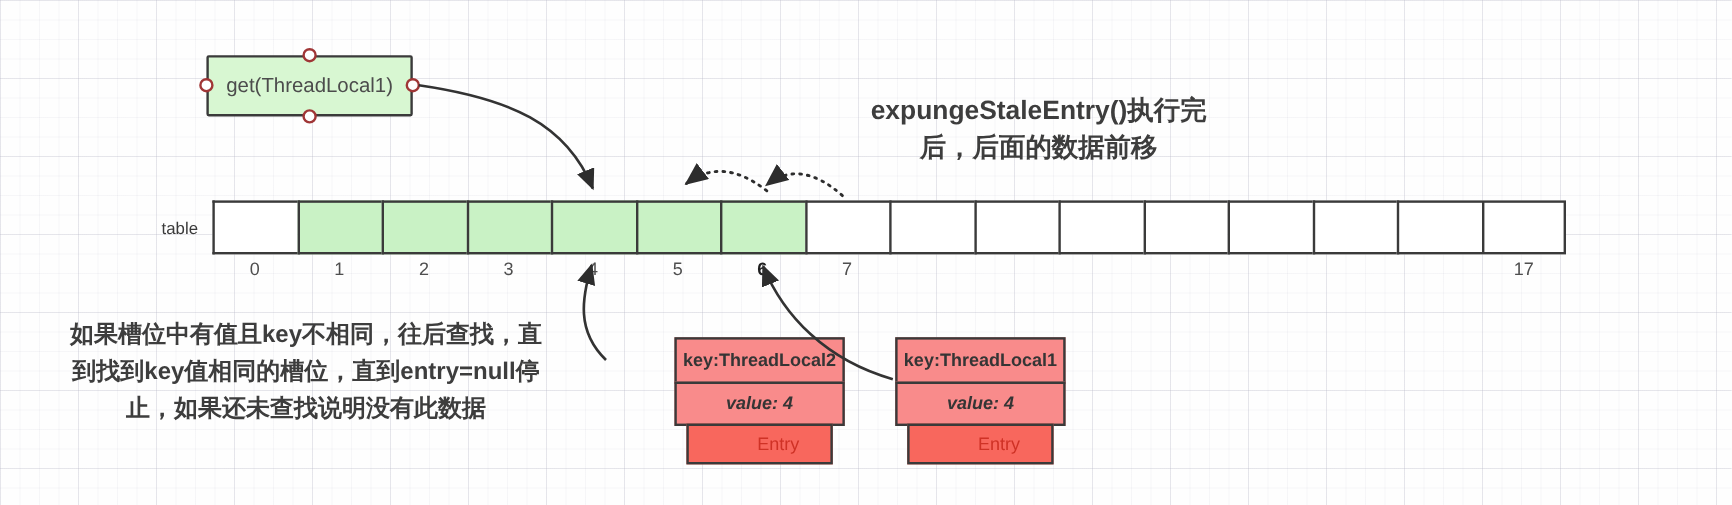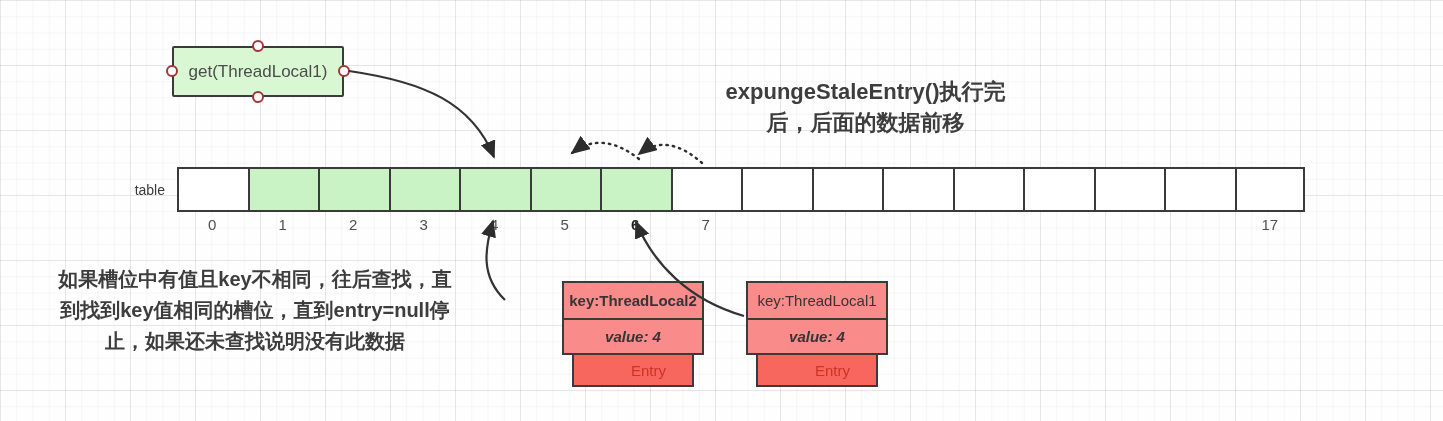--- a/index.html
+++ b/index.html
@@ -158,21 +158,21 @@
       <div class="cell-label">17</div>
     </div>
 
   <div class="entry-stack e0">
     <div class="entry-row key" style="font-weight: bold;">key:ThreadLocal2</div>
     <div class="entry-row value">value: 4</div>
     <div class="entry-foot">Entry</div>
   </div>
 
   <div class="entry-stack e1">
-    <div class="entry-row key" style="font-weight: normal;">key:ThreadLocal1</div>
+    <div class="entry-row key" style="font-weight: bold;">key:ThreadLocal1</div>
     <div class="entry-row value">value: 4</div>
     <div class="entry-foot">Entry</div>
   </div>
 
   <svg class="overlay" width="1443" height="421" viewBox="0 0 1443 421">
     <defs>
       <marker id="ah" markerWidth="9" markerHeight="8" refX="7.2" refY="3.5" orient="auto">
         <path d="M0,0 L8,3.5 L0,7 Z" fill="#2d2d2d"></path>
       </marker>
     </defs>

